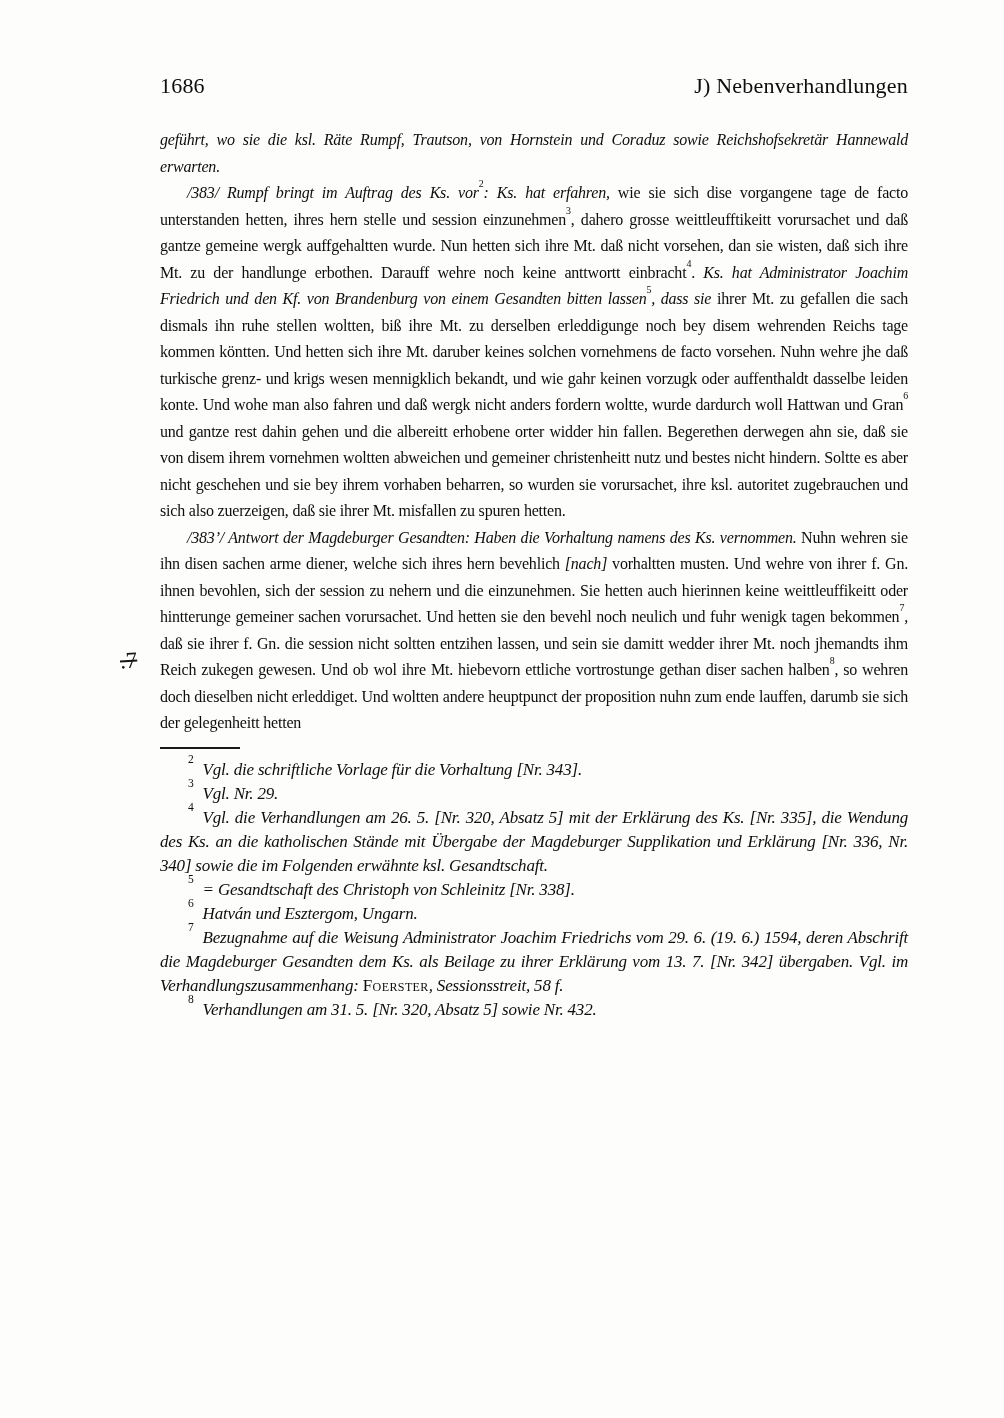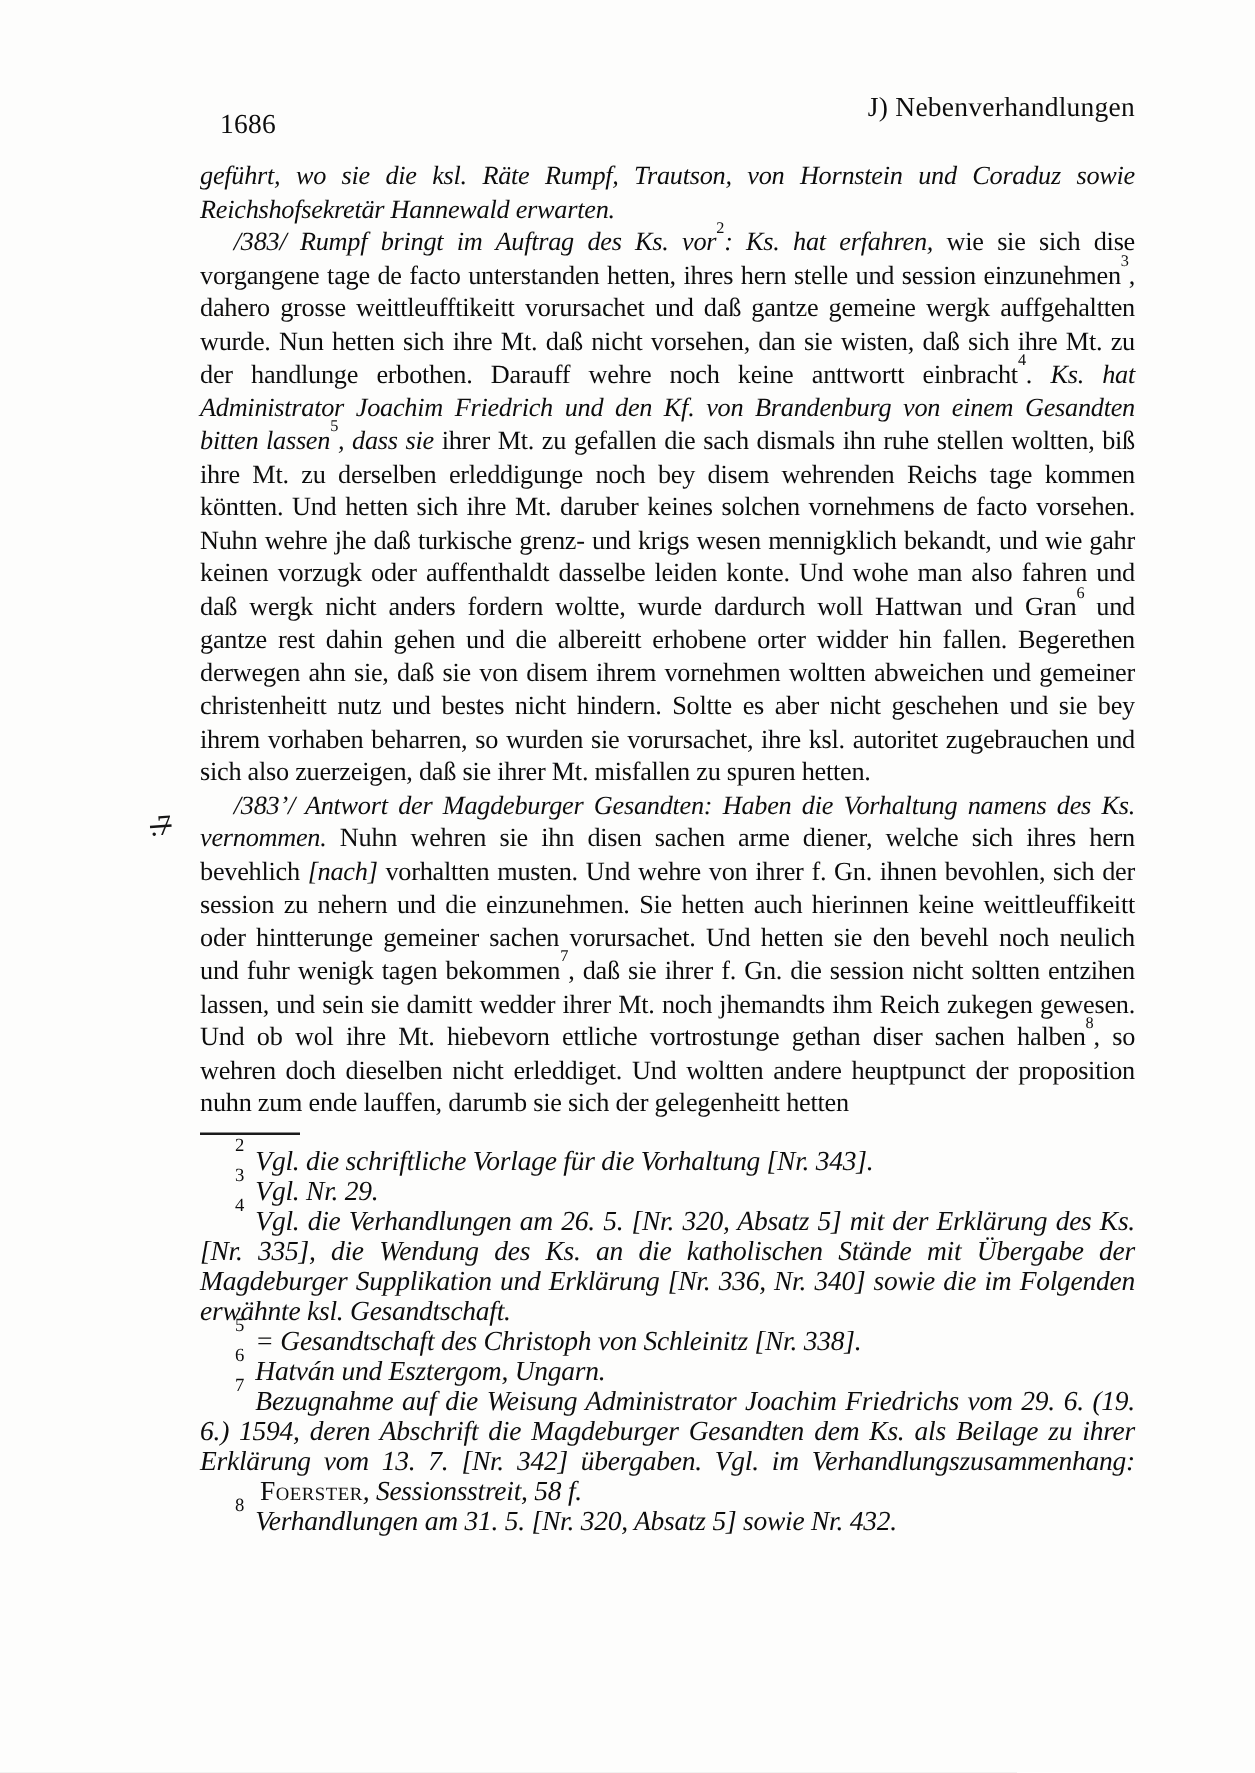--- a/index.html
+++ b/index.html
@@ -17,47 +17,47 @@
   .running-header {
     position: relative;
     margin: 73px 96px 0 160px;
     width: 748px;
     height: 28px;
     font-size: 22px;
     letter-spacing: 0.2px;
   }
   .page-num {
     position: absolute;
-    left: 16px; top: 0; margin-top: 13px;
+    left: 0; top: 0;
   }
   .running-title {
     display: block;
     text-align: right;
   }
   .body-text {
     margin: 26px 96px 0 160px;
     width: 748px;
-    font-size: 21px;
+    font-size: 16px;
     line-height: 26.5px;
     letter-spacing: -0.2px;
     text-align: justify;
   }
   .body-text p { margin: 0; }
   .body-text p.indent { text-indent: 27px; }
   .it { font-style: italic; }
   sup.fnref {
     font-size: 0.62em;
     line-height: 0;
     position: relative;
     top: -0.45em;
   }
   .footnotes {
     margin: 10px 96px 0 160px;
     width: 748px;
-    font-size: 22px;
+    font-size: 17px;
     line-height: 24px;
     letter-spacing: -0.2px;
     text-align: justify;
   }
   .fn-rule {
     width: 80px;
     border-top: 2px solid #1a1a1a;
     margin-bottom: 9px;
   }
   .footnotes p.fn {
@@ -70,21 +70,20 @@
     font-size: 0.68em;
     line-height: 0;
     position: relative;
     top: -0.4em;
     margin-right: 9px;
   }
   .sc {
     font-style: normal;
     font-variant: small-caps;
     letter-spacing: 0.4px;
-    margin-left: 48px;
   }
   .margin-mark {
     position: absolute;
     left: 120px;
     top: 648px;
     font-size: 23px;
     text-decoration: line-through;
     transform: rotate(-4deg);
     color: #151515;
   }

